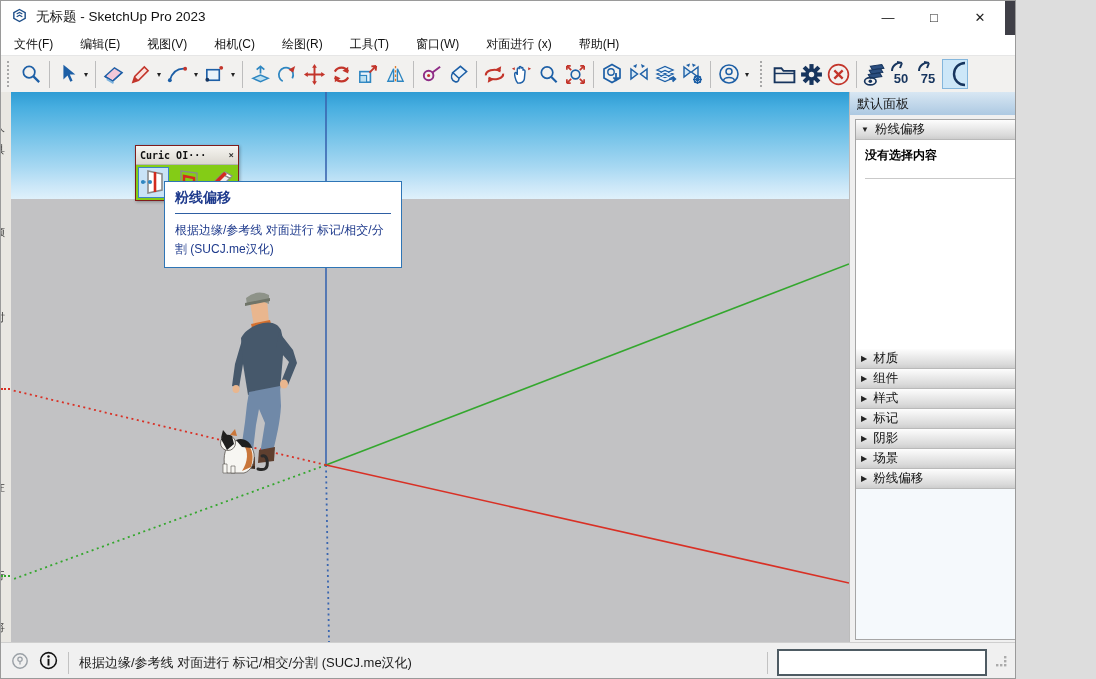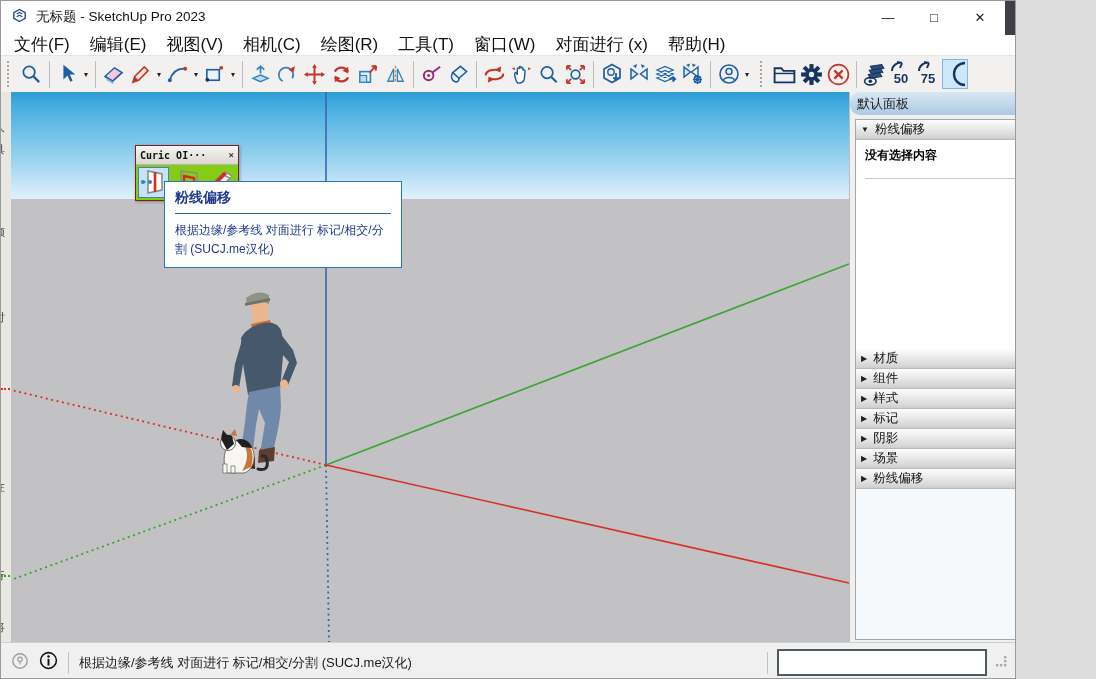--- a/index.html
+++ b/index.html
@@ -5,21 +5,21 @@
   html,body{margin:0;padding:0;background:#DDD;}
   .window{position:relative;width:1016px;height:679px;background:#F0F0F0;
     font-family:"Liberation Sans",sans-serif;overflow:hidden;border:1px solid #9A9A9A;box-sizing:border-box;}
   
   .titlebar{height:32px;background:#FFF;display:flex;align-items:center;padding-left:10px;gap:8px;}
   .app-title{font-size:13.5px;color:#111;}
   .win-controls{margin-left:auto;display:flex;height:32px;}
   .wbtn{width:46px;height:32px;display:flex;align-items:center;justify-content:center;font-size:13px;color:#222;}
   .corner-frag{position:absolute;top:0;right:0;width:10px;height:34px;background:#3F3F47;z-index:9;}
   
-  .menubar{height:22px;background:#FFF;display:flex;align-items:center;padding-left:13px;gap:20px;font-size:17px;color:#111;}
+  .menubar{height:22px;background:#FFF;display:flex;align-items:center;padding-left:13px;gap:27px;font-size:12px;color:#111;}
   .menu-item{white-space:nowrap;}
   
   .toolbar{height:36px;background:#F2F1EF;display:flex;align-items:center;padding-left:3px;border-top:1px solid #E6E6E6;}
   .grip{width:6px;height:26px;border-left:2px dotted #A8A8A8;margin:0 3px;}
   .tsep{width:1px;height:27px;background:#BDBDBD;margin:0 4px;flex:0 0 1px;}
   .ti{width:27px;height:30px;display:flex;align-items:center;justify-content:center;flex:0 0 auto;}
   .ti.hl{background:#CDE7F8;border:1px solid #84B6DC;box-sizing:border-box;width:26px;}
   .caret{font-size:8px;color:#222;width:10px;text-align:center;flex:0 0 10px;}
   .num-ic{position:relative;width:27px;height:30px;flex:0 0 auto;}
   
@@ -43,21 +43,21 @@
   .cbtn.active{background:#C9E3F6;border-color:#3C84C4;}
   
   .tip{position:absolute;left:153px;top:89px;width:216px;background:#FFF;border:1px solid #2E75B6;
      padding:7px 10px 9px 10px;z-index:4;color:#1E3A8C;}
   .tip-title{font-weight:bold;font-size:14px;}
   .tip-hr{border:none;border-top:1px solid #2E5FA3;margin:6px 0 7px 0;}
   .tip-body{font-size:12px;line-height:1.55;}
   
   .panel{width:248px;flex:0 0 248px;background:#F0F0F0;display:flex;flex-direction:column;border-left:1px solid #BCBCBC;box-sizing:border-box;}
   .panel-header{height:23px;flex:0 0 23px;background:linear-gradient(#D8E7F3,#ADC9E2);display:flex;align-items:center;
-     padding:0 16px 0 7px;font-size:13px;color:#1A1A1A;border-radius:10px;}
+     padding:0 16px 0 7px;font-size:13px;color:#1A1A1A;}
   .ph-btns{margin-left:auto;display:flex;gap:5px;margin-right:9px;}
   .ph-btn{width:16px;height:14px;background:#E3EDF6;border:1px solid #8FA9C4;display:flex;align-items:center;justify-content:center;
      font-size:8px;color:#333;box-sizing:border-box;}
   .panel-inner{flex:1;margin:4px 9px 2px 5px;border:1px solid #A6A6A6;background:#FFF;display:flex;flex-direction:column;overflow:hidden;}
   .sec-h{height:19px;flex:0 0 19px;background:linear-gradient(#FDFDFD,#DADADA 80%,#CDCDCD);border-bottom:1px solid #B9B9B9;
      display:flex;align-items:center;padding:0 5px;font-size:12.5px;color:#111;gap:6px;}
   .arrow{font-size:8px;color:#222;}
   .sec-x{margin-left:auto;width:14px;height:11px;background:#F2F6FA;border:1px solid #AEBFCE;font-size:7px;
      display:flex;align-items:center;justify-content:center;color:#444;box-sizing:border-box;}
   .entity-content{height:209px;flex:0 0 209px;padding:7px 9px;background:#FFF;box-sizing:border-box;}

